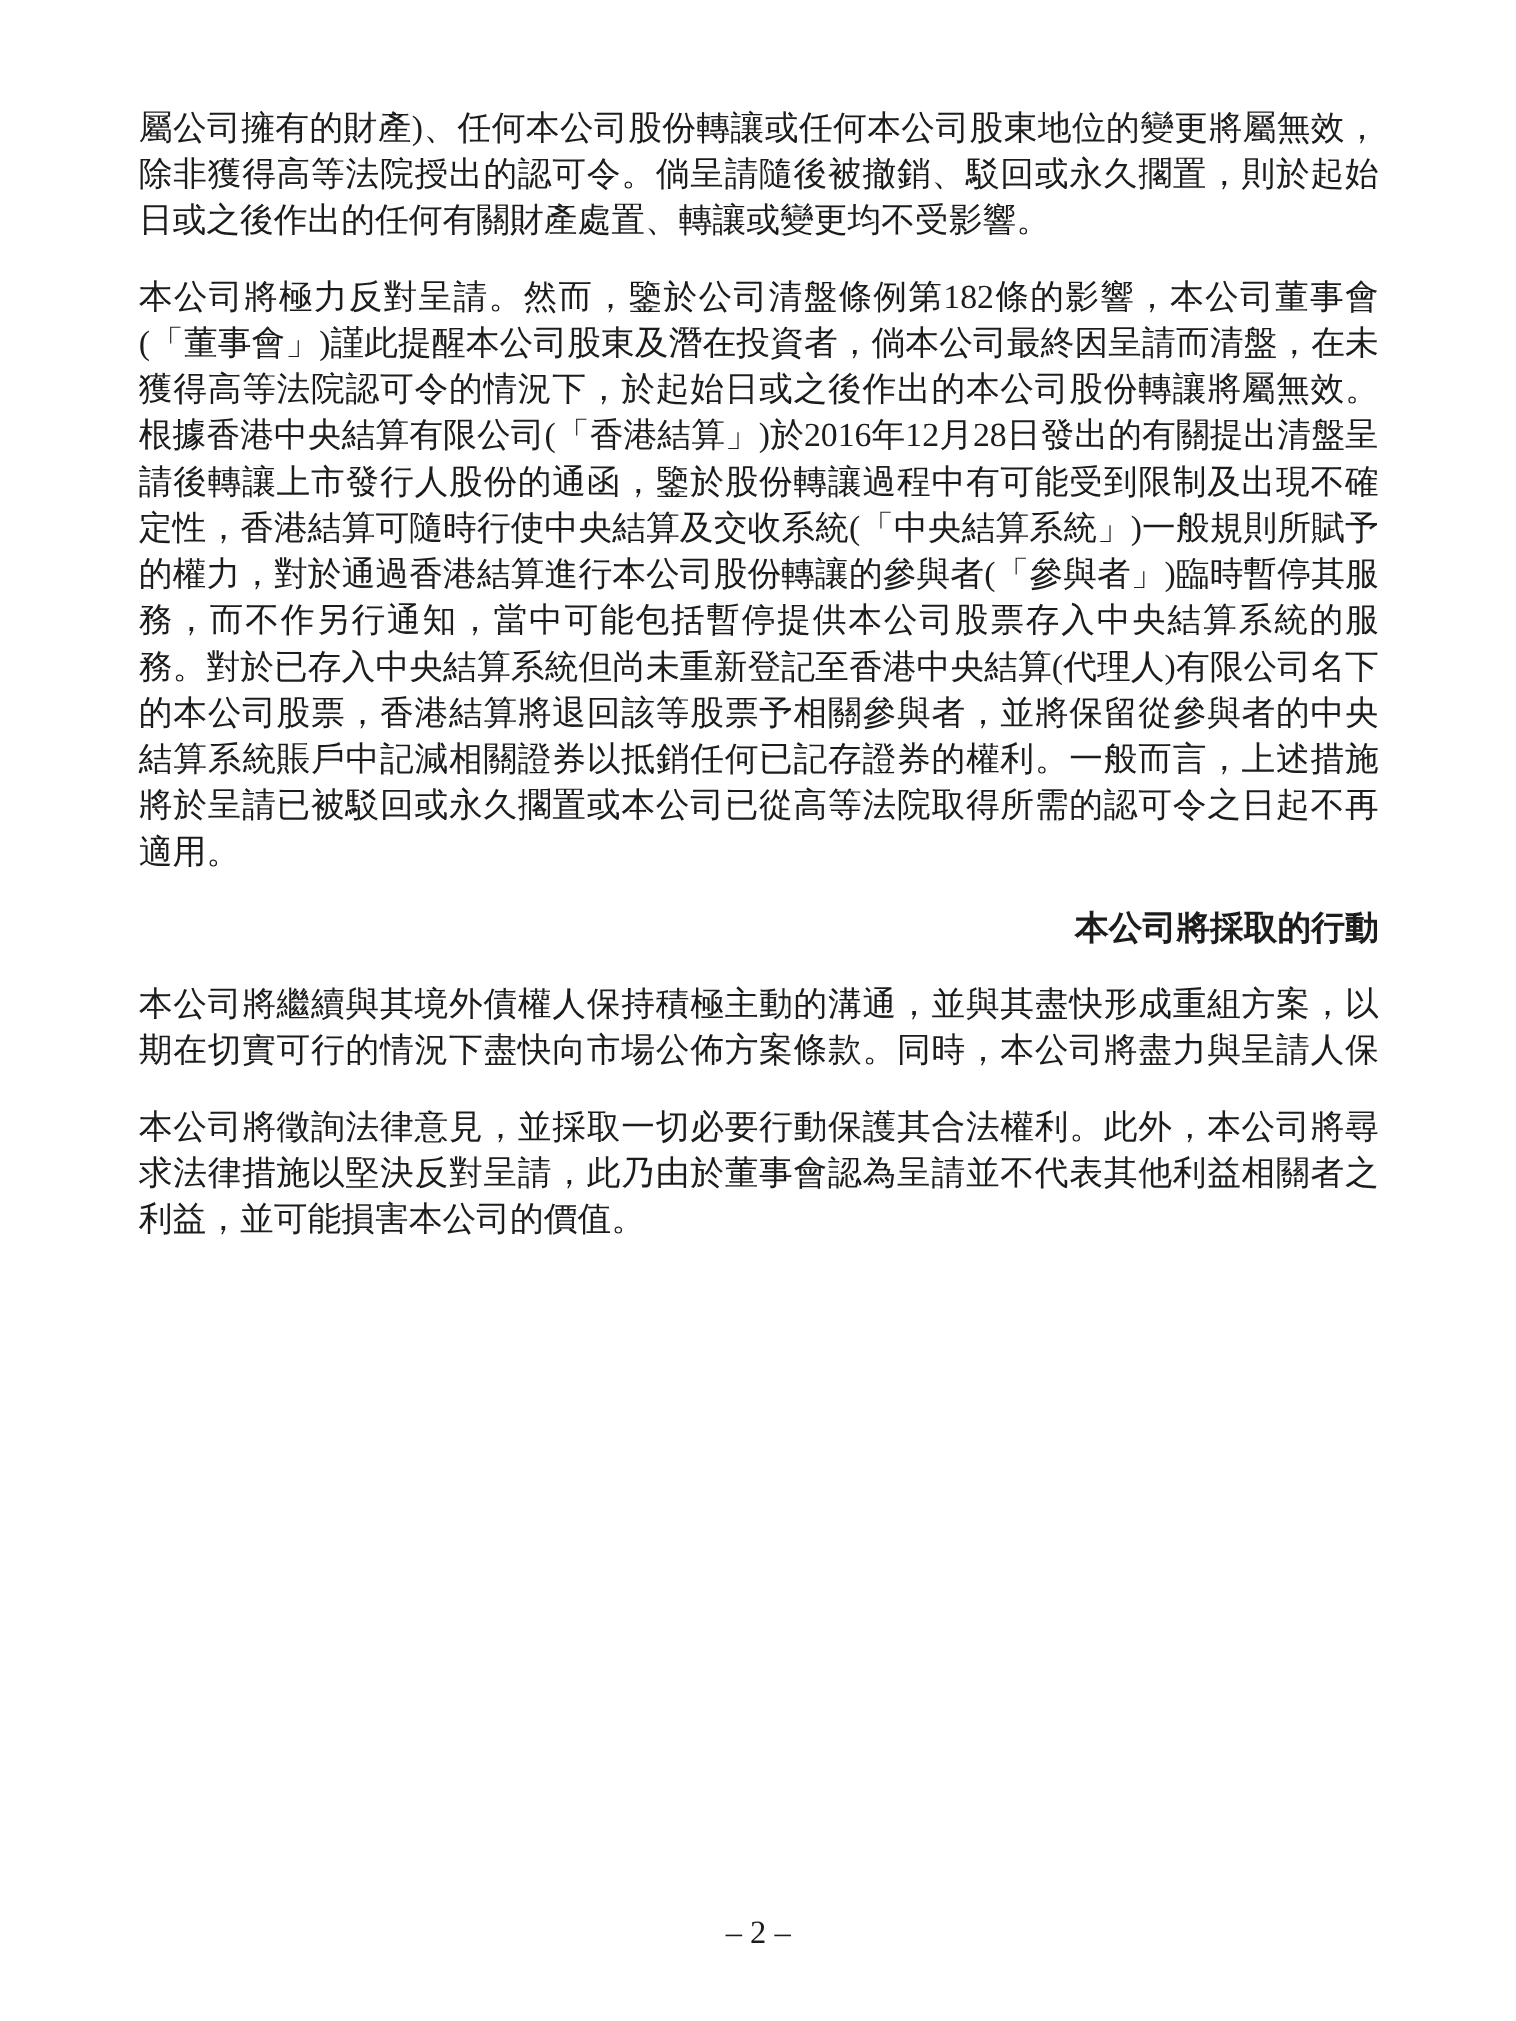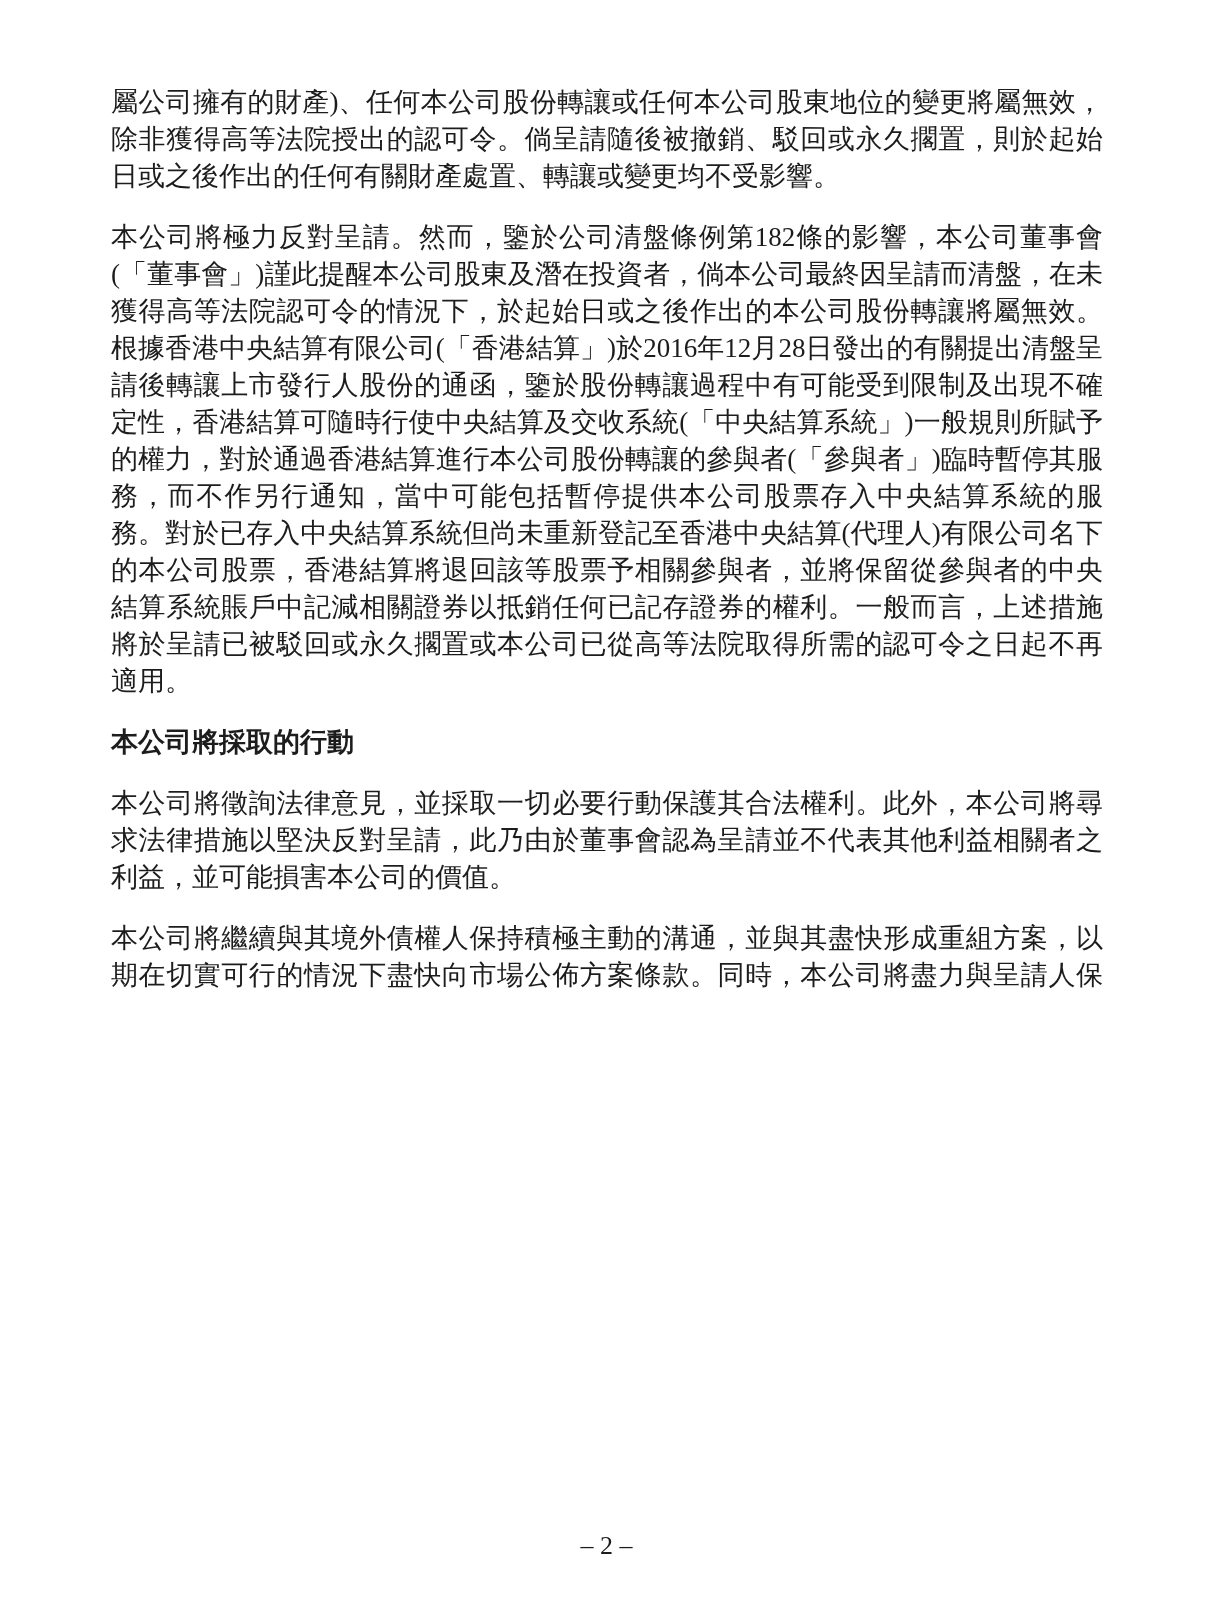--- a/index.html
+++ b/index.html
@@ -30,21 +30,21 @@
     margin: 0 0 24px 0;
   }
   .para.continued {
     text-align-last: justify;
   }
   .heading {
     font-size: 27px;
     line-height: 37px;
     font-weight: 700;
     margin: 0 0 24px 0;
-    text-align: left;
+    text-align: right;
   }
   .bold {
     font-weight: 400;
   }
   .footer {
     position: absolute;
     top: 1530px;
     left: 0;
     width: 100%;
     text-align: center;
@@ -54,17 +54,17 @@
   }
 </style>
 </head>
 <body>
 
 <div class="page">
   <div class="content">
     <p class="para"><span>屬公司擁有的財產)、任何本公司股份轉讓或任何本公司股東地位的變更將屬無效，除非獲得高等法院授出的認可令。倘呈請隨後被撤銷、駁回或永久擱置，則於起始日或之後作出的任何有關財產處置、轉讓或變更均不受影響。</span></p>
     <p class="para"><span>本公司將極力反對呈請。然而，鑒於公司清盤條例第182條的影響，本公司董事會(「</span><span class="bold">董事會</span><span>」)謹此提醒本公司股東及潛在投資者，倘本公司最終因呈請而清盤，在未獲得高等法院認可令的情況下，於起始日或之後作出的本公司股份轉讓將屬無效。根據香港中央結算有限公司(「</span><span class="bold">香港結算</span><span>」)於2016年12月28日發出的有關提出清盤呈請後轉讓上市發行人股份的通函，鑒於股份轉讓過程中有可能受到限制及出現不確定性，香港結算可隨時行使中央結算及交收系統(「</span><span class="bold">中央結算系統</span><span>」)一般規則所賦予的權力，對於通過香港結算進行本公司股份轉讓的參與者(「</span><span class="bold">參與者</span><span>」)臨時暫停其服務，而不作另行通知，當中可能包括暫停提供本公司股票存入中央結算系統的服務。對於已存入中央結算系統但尚未重新登記至香港中央結算(代理人)有限公司名下的本公司股票，香港結算將退回該等股票予相關參與者，並將保留從參與者的中央結算系統賬戶中記減相關證券以抵銷任何已記存證券的權利。一般而言，上述措施將於呈請已被駁回或永久擱置或本公司已從高等法院取得所需的認可令之日起不再適用。</span></p>
     <h2 class="heading">本公司將採取的行動</h2>
+    <p class="para continued"><span>本公司將繼續與其境外債權人保持積極主動的溝通，並與其盡快形成重組方案，以期在切實可行的情況下盡快向市場公佈方案條款。同時，本公司將盡力與呈請人保</span></p>
     <p class="para"><span>本公司將徵詢法律意見，並採取一切必要行動保護其合法權利。此外，本公司將尋求法律措施以堅決反對呈請，此乃由於董事會認為呈請並不代表其他利益相關者之利益，並可能損害本公司的價值。</span></p>
-    <p class="para continued"><span>本公司將繼續與其境外債權人保持積極主動的溝通，並與其盡快形成重組方案，以期在切實可行的情況下盡快向市場公佈方案條款。同時，本公司將盡力與呈請人保</span></p>
   </div>
   <div class="footer">– 2 –</div>
 </div>
 
 </body></html>

